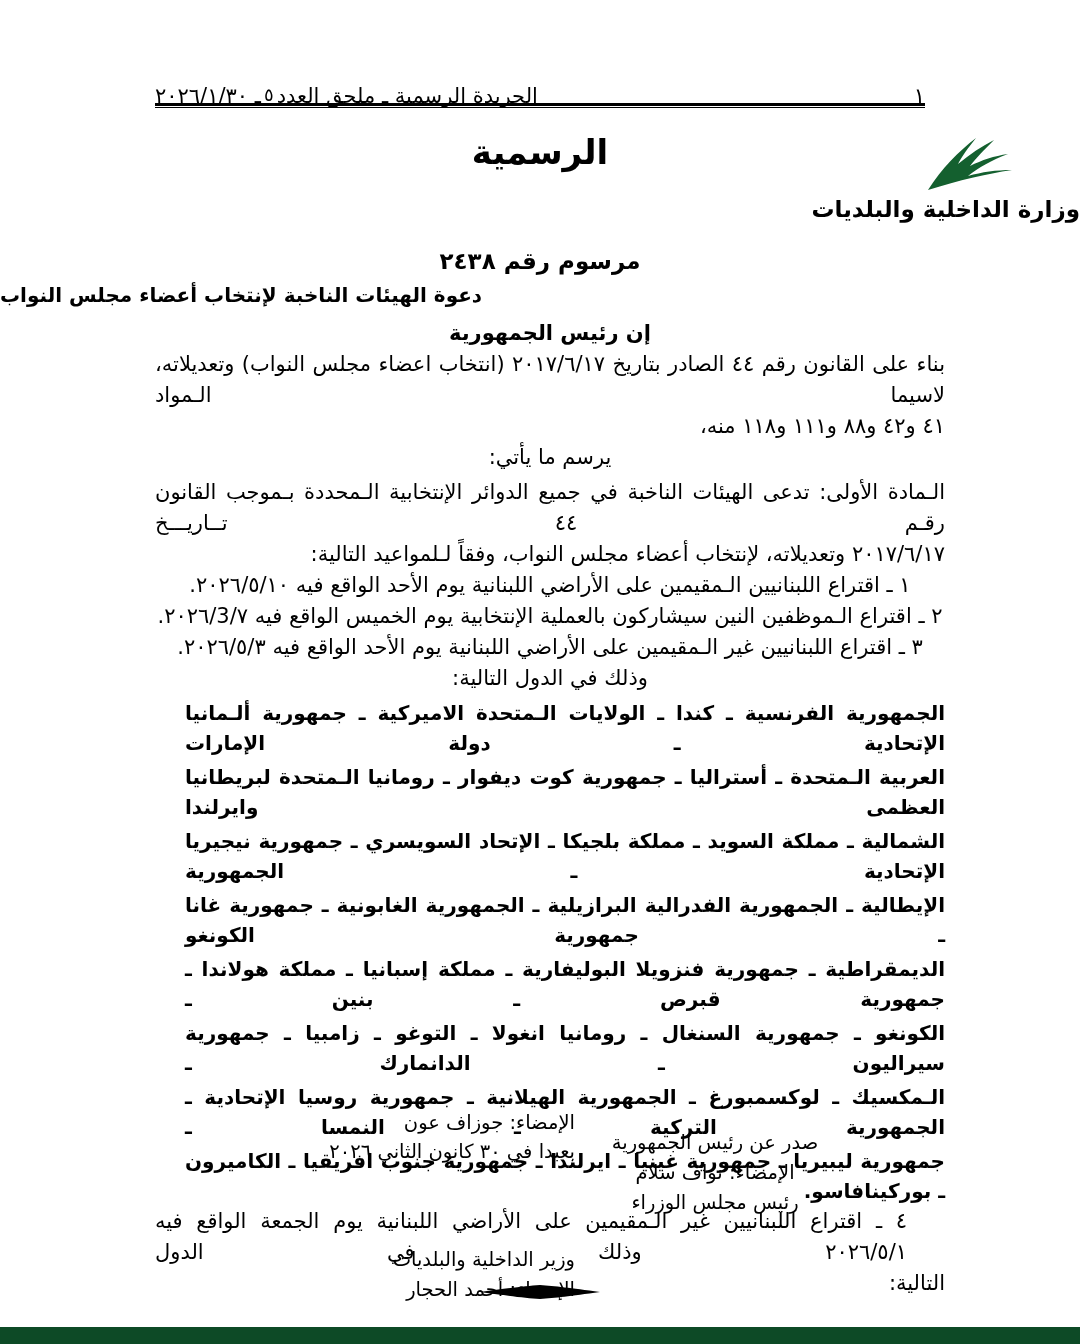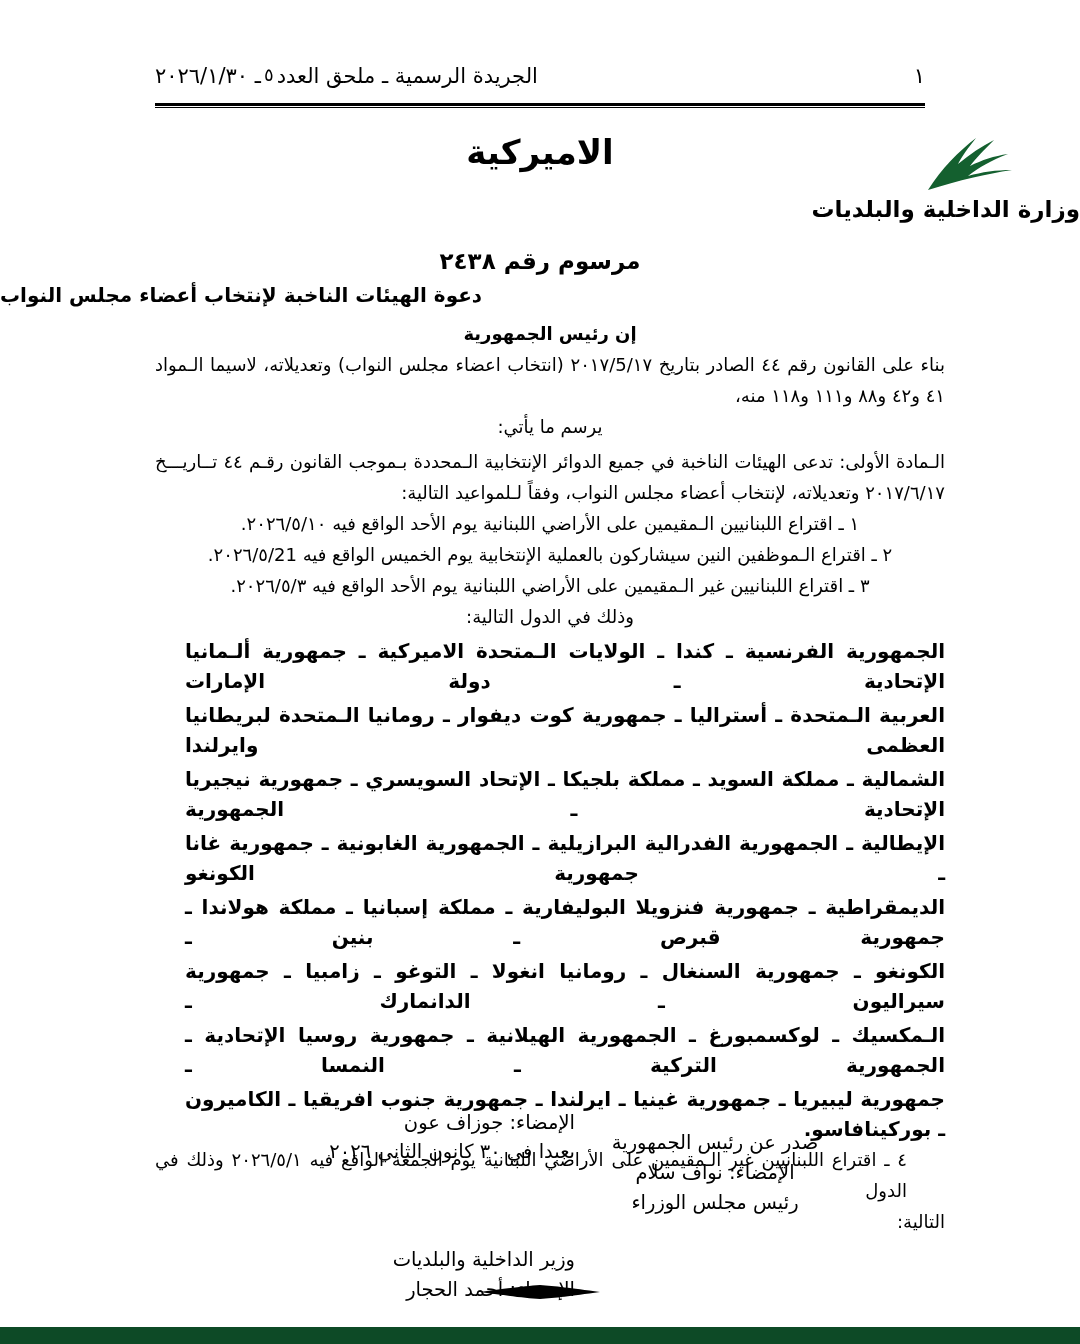--- a/index.html
+++ b/index.html
@@ -18,21 +18,21 @@
 
   .page {
     position: absolute;
     inset: 0;
     padding: 0;
   }
 
   
   .header {
     position: absolute;
-    top: 64px;
+    top: 84px;
     left: 155px;
     right: 155px;
     height: 34px;
     display: flex;
     flex-direction: row-reverse;
     align-items: flex-start;
     justify-content: space-between;
   }
   .header-text {
     font-size: 21px;
@@ -111,21 +111,21 @@
   }
 
   
   .body {
     position: absolute;
     top: 318px;
     left: 155px;
     width: 790px;
   }
   .line {
-    font-size: 18px;
+    font-size: 21px;
     line-height: 31px;
     text-align: justify;
     text-align-last: center;
   }
   .line.c  { text-align: center; text-align-last: center; }
   .line.r  { text-align: right;  text-align-last: right;  }
   .line.b  { font-weight: bold; }
   .line.just { text-align: justify; text-align-last: justify; }
 
   .gap-sm { height: 4px; }
@@ -203,39 +203,39 @@
 
   <div class="cedar">
     <svg viewBox="0 0 96 74" width="96" height="74" aria-hidden="true">
       <path d="M8 66 C22 44 38 28 56 14 C48 24 42 32 38 40 C50 30 62 22 74 16
                C64 26 56 34 50 42 C62 36 74 32 88 30 C72 36 58 44 48 52
                C62 48 76 46 92 46 C66 50 40 56 8 66 Z" fill="#14602f"></path>
       <path d="M30 48 C40 36 52 26 66 18 C56 30 46 40 38 50 Z" fill="#ffffff" opacity="0.0"></path>
     </svg>
   </div>
 
-  <div class="doc-title">الاميركية</div>
+  <div class="doc-title">الرسمية</div>
   <div class="ministry">وزارة الداخلية والبلديات</div>
   <div class="decree-no">مرسوم رقم ٢٤٣٨</div>
   <div class="decree-subject">دعوة الهيئات الناخبة لإنتخاب أعضاء مجلس النواب</div>
 
   <div class="body">
 
     <div class="line c b">إن رئيس الجمهورية</div>
-    <div class="line just">بناء على القانون رقم ٤٤ الصادر بتاريخ ٢٠١٧/5/١٧ (انتخاب اعضاء مجلس النواب) وتعديلاته، لاسيما الـمواد</div>
+    <div class="line just">بناء على القانون رقم ٤٤ الصادر بتاريخ ٢٠١٧/٦/١٧ (انتخاب اعضاء مجلس النواب) وتعديلاته، لاسيما الـمواد</div>
     <div class="line r">٤١ و٤٢ و٨٨ و١١١ و١١٨ منه،</div>
     <div class="line c">يرسم ما يأتي:</div>
 
     <div class="gap-sm"></div>
 
     <div class="line just">الـمادة الأولى: تدعى الهيئات الناخبة في جميع الدوائر الإنتخابية الـمحددة بـموجب القانون رقـم ٤٤ تــاريـــخ</div>
     <div class="line r">٢٠١٧/٦/١٧ وتعديلاته، لإنتخاب أعضاء مجلس النواب، وفقاً لـلمواعيد التالية:</div>
 
     <div class="line c">١ ـ اقتراع اللبنانيين الـمقيمين على الأراضي اللبنانية يوم الأحد الواقع فيه ٢٠٢٦/٥/١٠.</div>
-    <div class="line c">٢ ـ اقتراع الـموظفين النين سيشاركون بالعملية الإنتخابية يوم الخميس الواقع فيه ٢٠٢٦/٥/21.</div>
+    <div class="line c">٢ ـ اقتراع الـموظفين النين سيشاركون بالعملية الإنتخابية يوم الخميس الواقع فيه ٢٠٢٦/3/٧.</div>
     <div class="line c">٣ ـ اقتراع اللبنانيين غير الـمقيمين على الأراضي اللبنانية يوم الأحد الواقع فيه ٢٠٢٦/٥/٣.</div>
     <div class="line c">وذلك في الدول التالية:</div>
 
     <div class="countries">الجمهورية الفرنسية ـ كندا ـ الولايات الـمتحدة الاميركية ـ جمهورية ألـمانيا الإتحادية ـ دولة الإمارات</div>
     <div class="countries">العربية الـمتحدة ـ أستراليا ـ جمهورية كوت ديفوار ـ رومانيا الـمتحدة لبريطانيا العظمى وايرلندا</div>
     <div class="countries">الشمالية ـ مملكة السويد ـ مملكة بلجيكا ـ الإتحاد السويسري ـ جمهورية نيجيريا الإتحادية ـ الجمهورية</div>
     <div class="countries">الإيطالية ـ الجمهورية الفدرالية البرازيلية ـ الجمهورية الغابونية ـ جمهورية غانا ـ جمهورية الكونغو</div>
     <div class="countries">الديمقراطية ـ جمهورية فنزويلا البوليفارية ـ مملكة إسبانيا ـ مملكة هولاندا ـ جمهورية قبرص ـ بنين ـ</div>
     <div class="countries">الكونغو ـ جمهورية السنغال ـ رومانيا انغولا ـ التوغو ـ زامبيا ـ جمهورية سيراليون ـ الدانمارك ـ</div>
     <div class="countries">الـمكسيك ـ لوكسمبورغ ـ الجمهورية الهيلانية ـ جمهورية روسيا الإتحادية ـ الجمهورية التركية ـ النمسا ـ</div>

